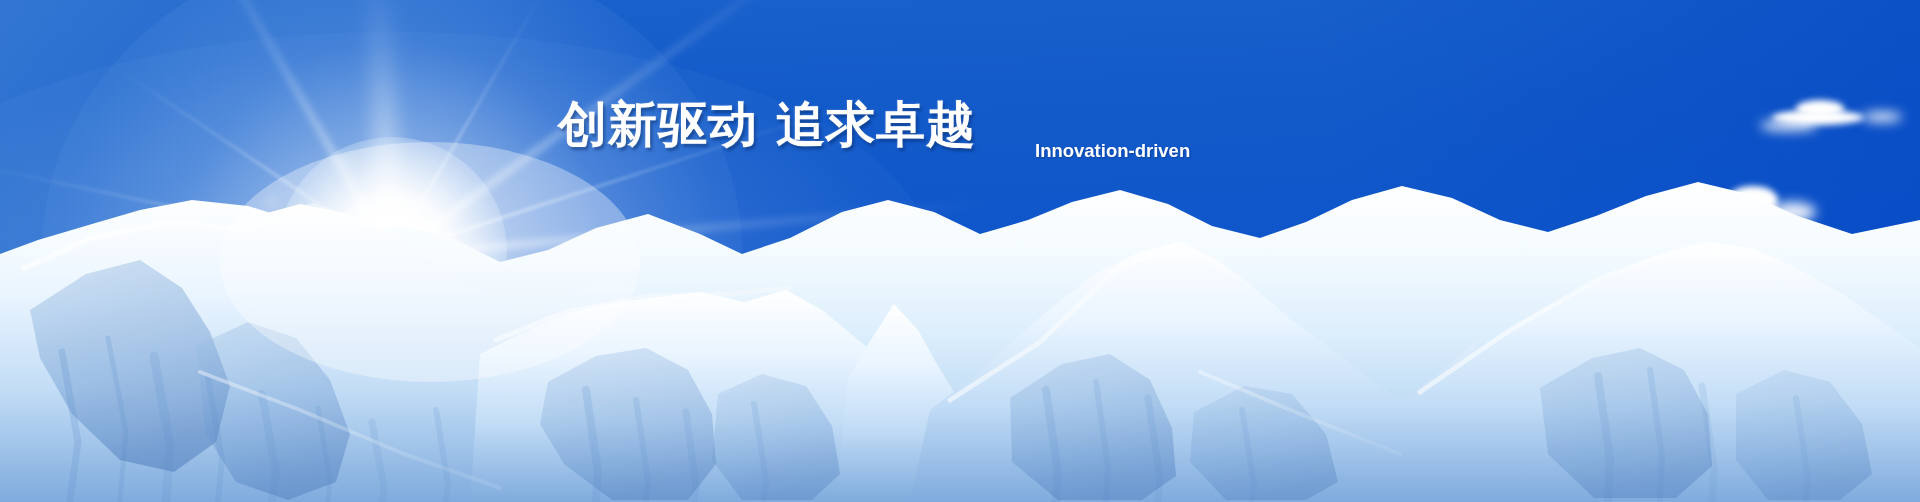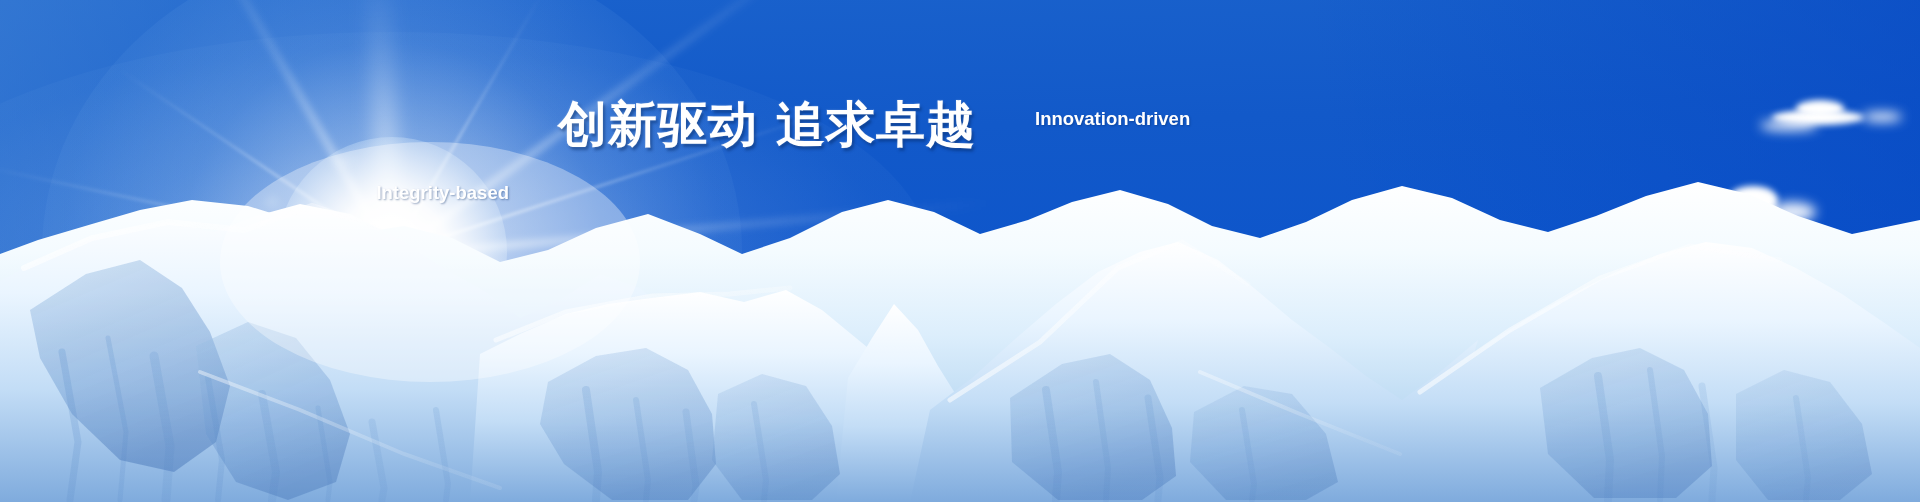--- a/index.html
+++ b/index.html
@@ -155,20 +155,21 @@
   .cn-line-2 { left: 718px; top: 155px; }
 
   .en-block {
     position: absolute;
     color: #ffffff;
     font-weight: 700;
     font-size: 18.5px;
     line-height: 25px;
     white-space: nowrap;
     text-shadow: 1px 1px 2px rgba(0,40,100,0.40);
+    margin-top: 32px;
   }
   .en-right { left: 1035px; top: 106px; text-align: left; }
   .en-left  { right: 1225px; top: 180px; text-align: right; }
 </style>
 </head>
 <body>
 
 <div id="banner">
 
   <div class="sky"></div>
@@ -323,18 +324,17 @@
   <div class="text-layer">
 
     <div class="cn-line cn-line-1">创新驱动  追求卓越</div>
 
 
     <div class="en-block en-right">
       <div>Innovation-driven</div>
     </div>
 
     <div class="en-block en-left">
-      <div>Integrity-based</div>
     </div>
 
   </div>
 
 </div>
 
 </body></html>

